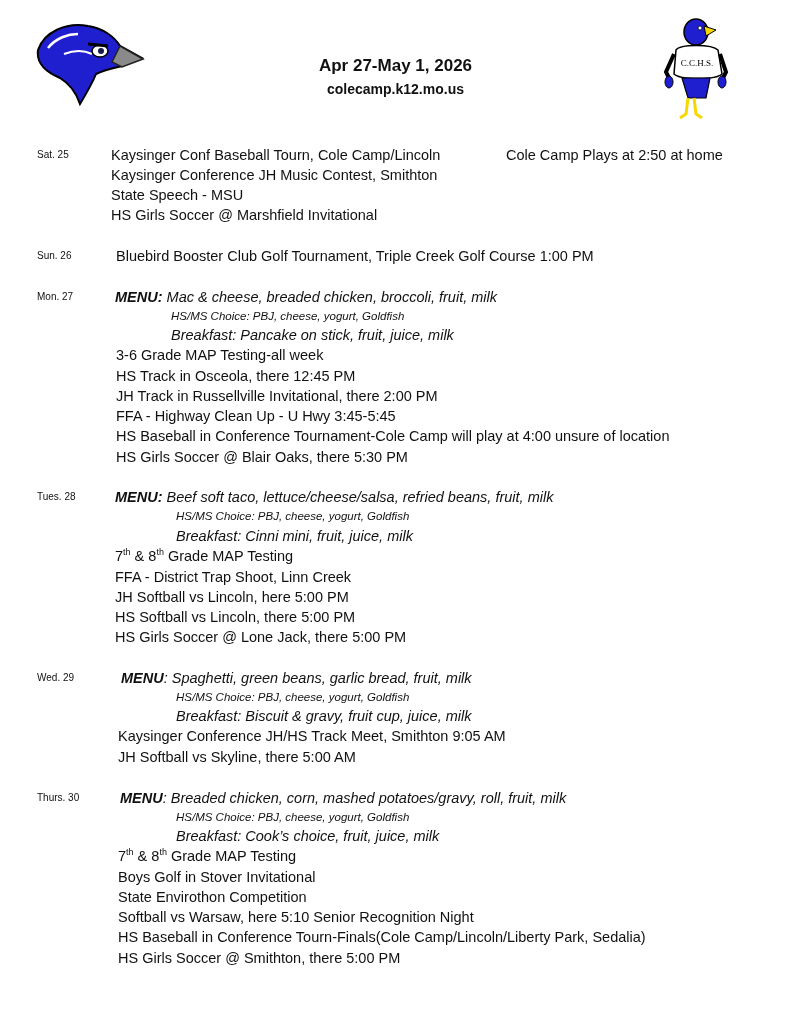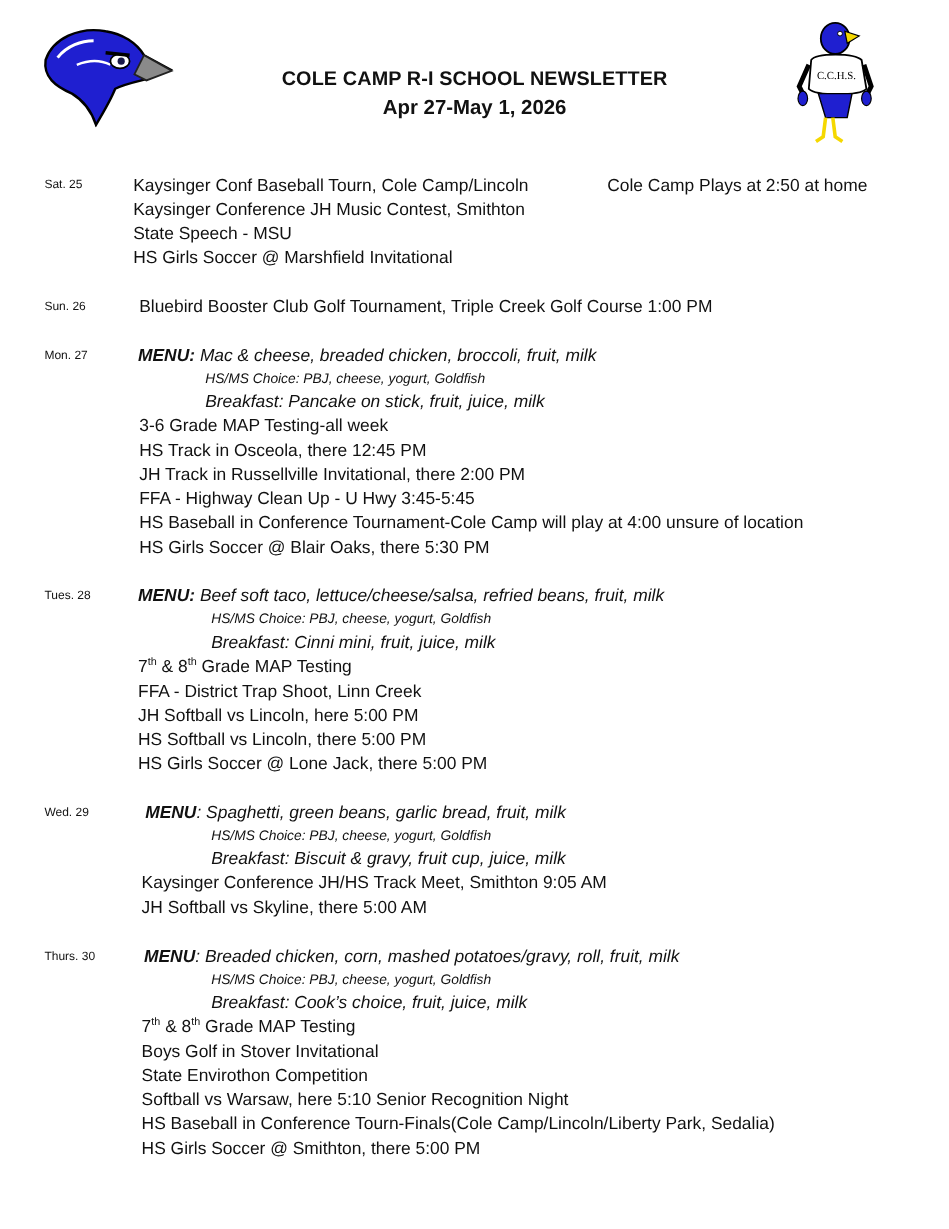--- a/index.html
+++ b/index.html
@@ -45,22 +45,22 @@
     <path d="M14,38 L6,56 L10,64" fill="none" stroke="#000" stroke-width="4"></path>
     <path d="M60,38 L66,56 L62,64" fill="none" stroke="#000" stroke-width="4"></path>
     <ellipse cx="9" cy="66" rx="4" ry="6" fill="#1f1fd0" stroke="#000"></ellipse>
     <ellipse cx="62" cy="66" rx="4" ry="6" fill="#1f1fd0" stroke="#000"></ellipse>
     <path d="M22,62 L50,62 L46,82 L28,82 Z" fill="#1f1fd0" stroke="#000" stroke-width="1.2"></path>
     <path d="M28,82 L26,98 L20,102 M34,82 L36,98 L42,102" fill="none" stroke="#f5d800" stroke-width="3"></path>
   </svg>
 </div>
 
 <div class="header">
-  <div class="h-title">COLE CAMP R-I SCHOOL NEWSLETTER</div>
   <div class="h-dates">Apr 27-May 1, 2026</div>
+  <div class="h-site">colecamp.k12.mo.us</div>
 </div>
 
 <div class="day" style="top:145px">Sat. 25</div>
 <div class="line" style="left:111px; top:145px">Kaysinger Conf Baseball Tourn, Cole Camp/Lincoln</div>
 <div class="line" style="left:506px; top:145px">Cole Camp Plays at 2:50 at home</div>
 <div class="line" style="left:111px; top:165px">Kaysinger Conference JH Music Contest, Smithton</div>
 <div class="line" style="left:111px; top:185px">State Speech - MSU</div>
 <div class="line" style="left:111px; top:205px">HS Girls Soccer @ Marshfield Invitational</div>
 
 <div class="day" style="top:246px">Sun. 26</div>

